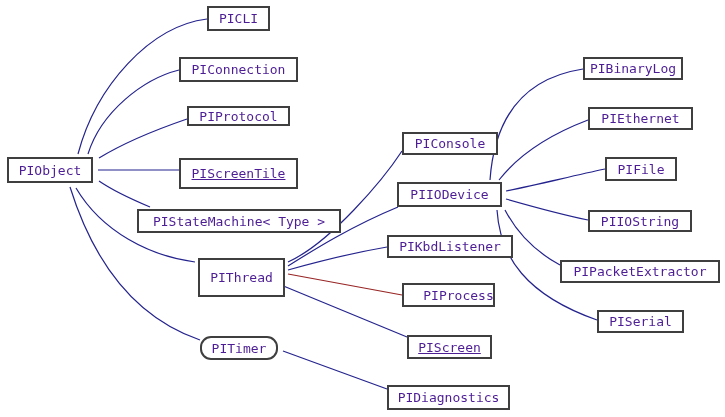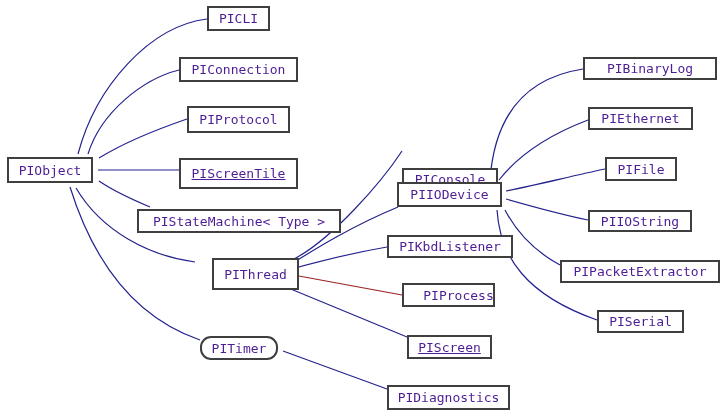--- a/index.html
+++ b/index.html
@@ -60,54 +60,54 @@
   <div class="node-layer">
       <div class="node" style="left: 7px; top: 157px; width: 86px; height: 26px;">
         <span>PIObject</span>
       </div>
       <div class="node" style="left: 207px; top: 6px; width: 63px; height: 25px;">
         <span>PICLI</span>
       </div>
       <div class="node" style="left: 179px; top: 57px; width: 119px; height: 25px;">
         <span>PIConnection</span>
       </div>
-      <div class="node" style="left: 187px; top: 106px; width: 103px; height: 27px; justify-content: center;">
+      <div class="node" style="left: 187px; top: 106px; width: 103px; height: 20px; justify-content: center;">
         <span>PIProtocol</span>
       </div>
       <div class="node" style="left: 179px; top: 158px; width: 119px; height: 31px; text-decoration: underline;">
         <span>PIScreenTile</span>
       </div>
       <div class="node" style="left: 137px; top: 209px; width: 204px; height: 24px;">
         <span>PIStateMachine&lt; Type &gt;</span>
       </div>
-      <div class="node" style="left: 212px; top: 258px; width: 87px; height: 32px;">
+      <div class="node" style="left: 198px; top: 258px; width: 87px; height: 39px;">
         <span>PIThread</span>
       </div>
       <div class="node" style="left: 200px; top: 336px; width: 78px; height: 24px; border-radius: 11px;">
         <span>PITimer</span>
       </div>
-      <div class="node" style="left: 402px; top: 132px; width: 96px; height: 23px; margin-top: 36px;">
+      <div class="node" style="left: 402px; top: 132px; width: 96px; height: 23px;">
         <span>PIConsole</span>
       </div>
       <div class="node" style="left: 397px; top: 182px; width: 105px; height: 25px;">
         <span>PIIODevice</span>
       </div>
       <div class="node" style="left: 387px; top: 235px; width: 126px; height: 23px;">
         <span>PIKbdListener</span>
       </div>
       <div class="node" style="left: 402px; top: 283px; width: 93px; height: 24px; padding-left: 20px;">
         <span>PIProcess</span>
       </div>
       <div class="node" style="left: 407px; top: 335px; width: 85px; height: 24px; text-decoration: underline;">
         <span>PIScreen</span>
       </div>
       <div class="node" style="left: 387px; top: 385px; width: 123px; height: 25px;">
         <span>PIDiagnostics</span>
       </div>
-      <div class="node" style="left: 583px; top: 57px; width: 134px; height: 23px;">
+      <div class="node" style="left: 583px; top: 57px; width: 100px; height: 23px;">
         <span>PIBinaryLog</span>
       </div>
       <div class="node" style="left: 588px; top: 107px; width: 105px; height: 23px;">
         <span>PIEthernet</span>
       </div>
       <div class="node" style="left: 605px; top: 157px; width: 72px; height: 24px;">
         <span>PIFile</span>
       </div>
       <div class="node" style="left: 588px; top: 210px; width: 104px; height: 22px;">
         <span>PIIOString</span>

